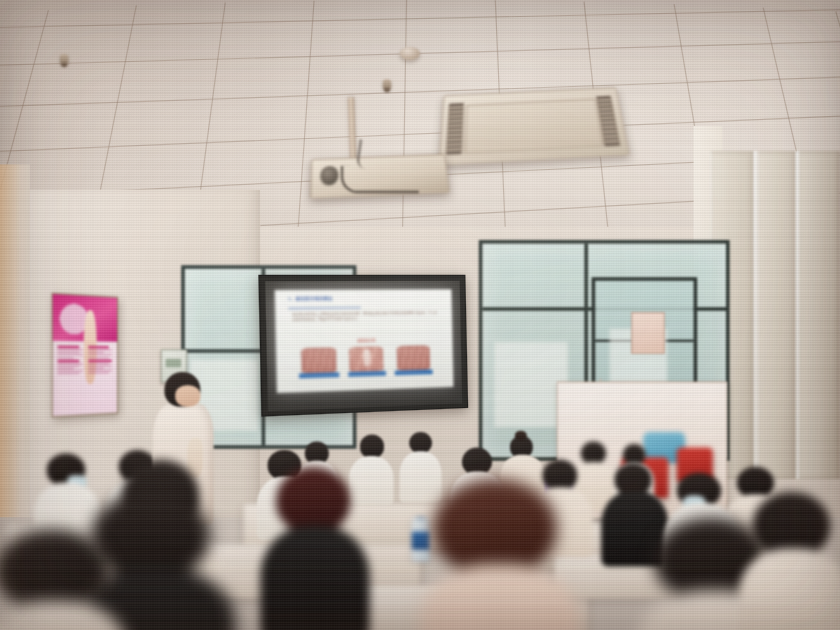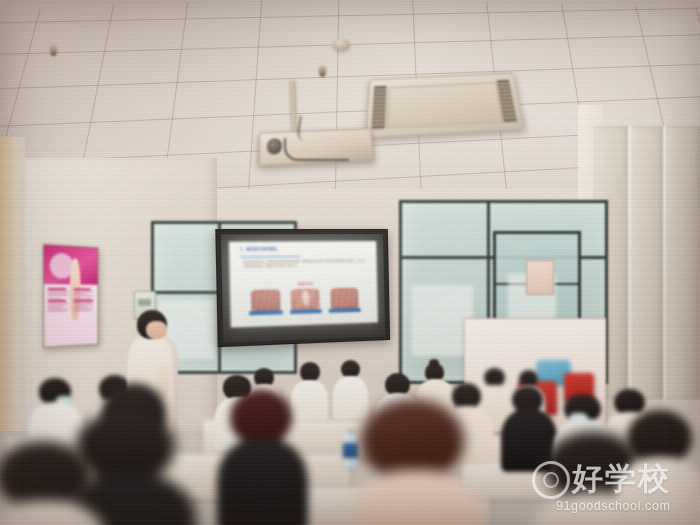--- a/index.html
+++ b/index.html
@@ -736,19 +736,14 @@
 
   <div class="person blur-strong" style="left:88%;top:78%;width:13%;height:24%;">
     <div class="head" style="left:12%;top:0;width:72%;height:44%;"></div>
     <div class="body cream" style="left:0;top:38%;width:100%;height:66%;"></div>
   </div>
 
   <div class="grade"></div>
   <div class="vignette"></div>
   <div class="noise"></div>
 
-  <div class="watermark">
-    <div class="wm-logo"></div>
-    <div class="wm-text">好学校</div>
-    <div class="wm-url">91goodschool.com</div>
-  </div>
 
 </div>
 
 </body></html>

